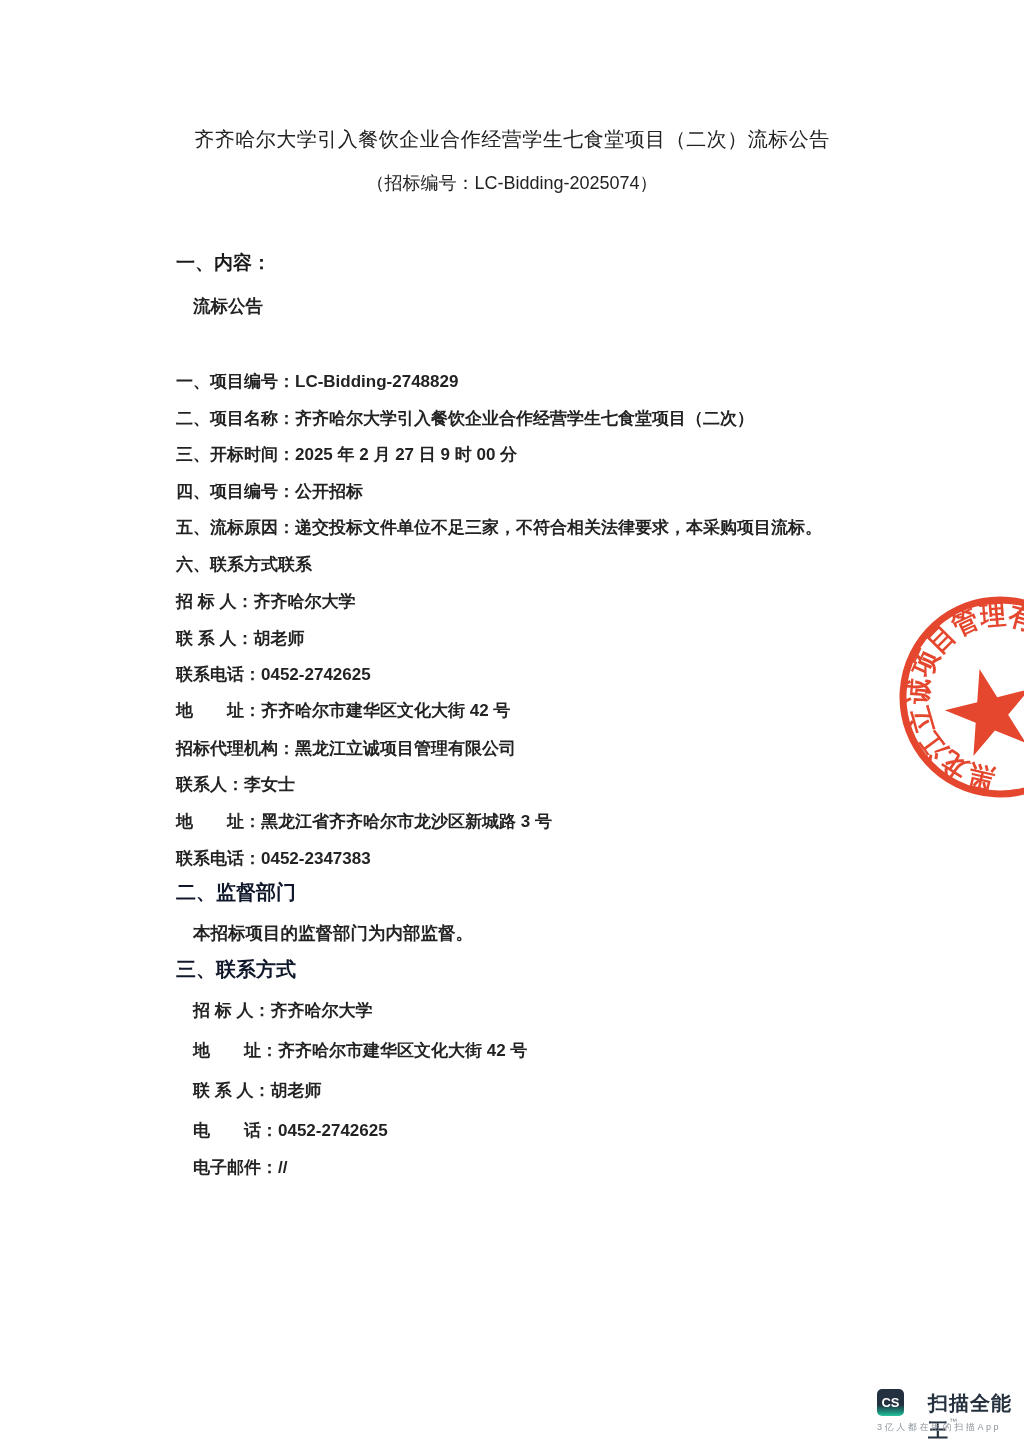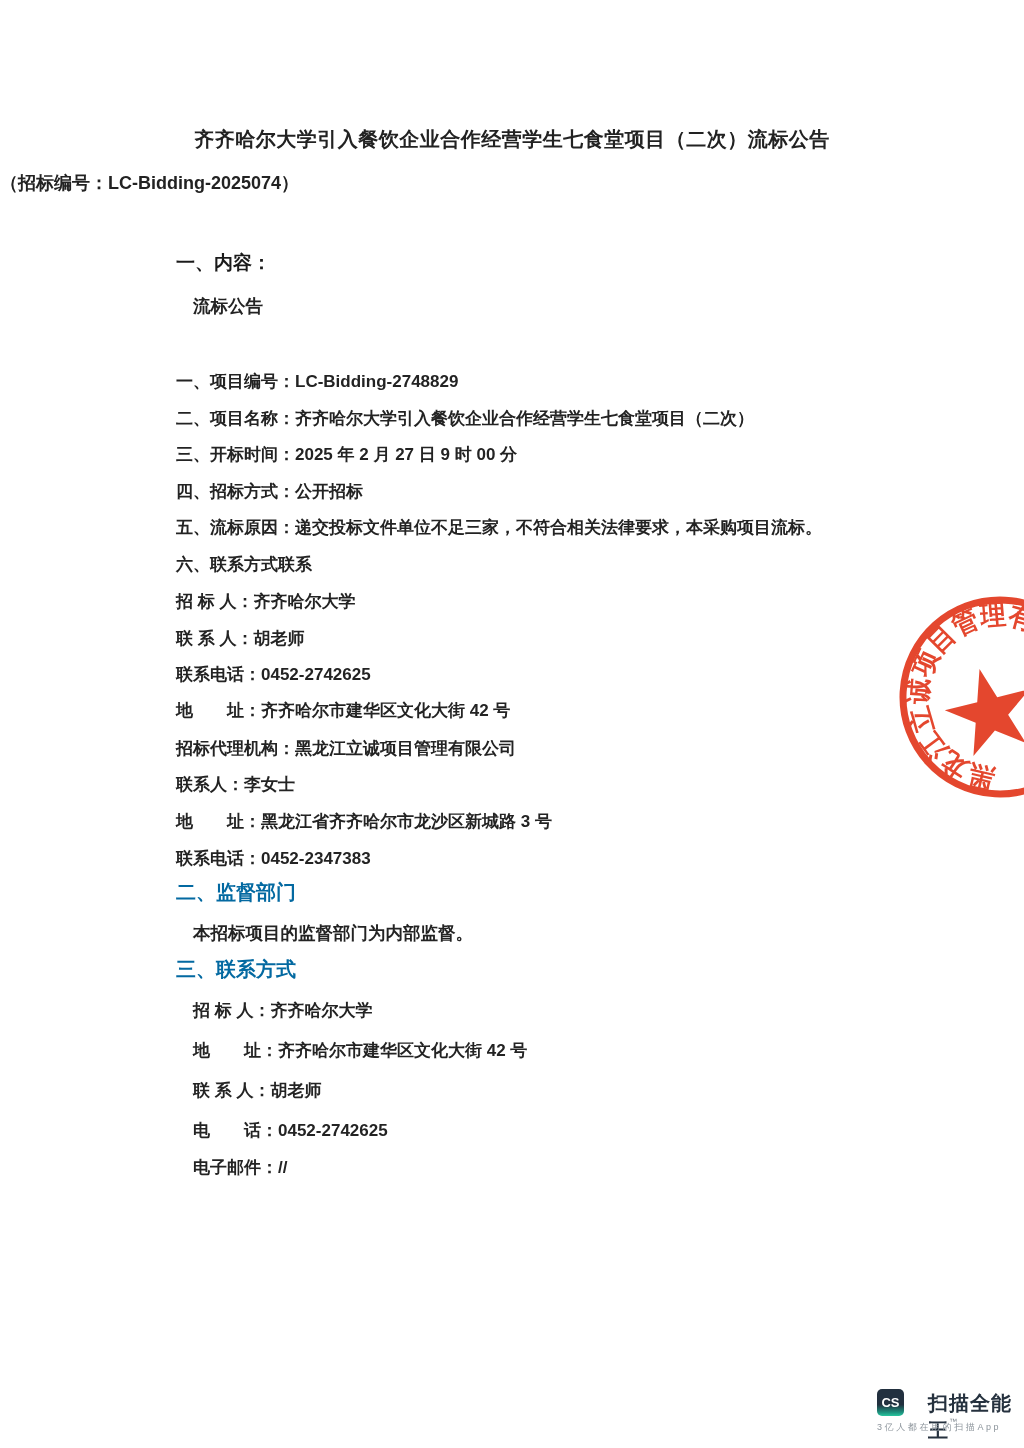--- a/index.html
+++ b/index.html
@@ -5,28 +5,28 @@
   html,body{margin:0;padding:0;}
   body{
     width:1024px;height:1448px;position:relative;overflow:hidden;
     background:#ffffff;
     font-family:"Liberation Sans","DejaVu Sans",sans-serif;
     color:#1c1c1c;
   }
   .abs{position:absolute;white-space:pre;}
   .doc-title{
     top:126px;left:0;width:1024px;text-align:center;
-    font-size:20px;font-weight:700;letter-spacing:.5px;color:#222;
+    font-size:20px;font-weight:400;letter-spacing:.5px;color:#222;
   }
   .doc-subtitle{
-    top:171px;left:0;width:1024px;
-    font-size:18px;font-weight:700;color:#222;
+    top:171px;left:0;width:1024px;text-align:center;
+    font-size:18px;font-weight:400;color:#222;
   }
   .h1{font-size:19px;font-weight:800;color:#1a1a1a;left:176px;}
-  .h2{font-size:20px;font-weight:800;color:#0369a1;left:176px;}
+  .h2{font-size:20px;font-weight:800;color:#0f172a;left:176px;}
   .line{font-size:17px;font-weight:700;color:#232323;left:176px;}
   .indent{left:193px;}
   
   .seal{position:absolute;left:876px;top:573px;width:248px;height:248px;opacity:.93;}
   
   .wm-icon{
     position:absolute;left:877px;top:1389px;width:27px;height:27px;border-radius:5px;
     background:linear-gradient(180deg,#22303f 58%,#1d8f7c 86%,#27c69e 100%);
     display:flex;align-items:center;justify-content:center;
     color:#fff;font-size:13px;font-weight:800;letter-spacing:0;
@@ -46,21 +46,21 @@
 
 <div class="abs doc-title">齐齐哈尔大学引入餐饮企业合作经营学生七食堂项目（二次）流标公告</div>
 <div class="abs doc-subtitle">（招标编号：LC-Bidding-2025074）</div>
 
 <div class="abs h1" style="top:250px">一、内容：</div>
 <div class="abs line indent" style="top:294px;font-size:17.5px">流标公告</div>
 
 <div class="abs line" style="top:370px">一、项目编号：LC-Bidding-2748829</div>
 <div class="abs line" style="top:407px">二、项目名称：齐齐哈尔大学引入餐饮企业合作经营学生七食堂项目（二次）</div>
 <div class="abs line" style="top:443px">三、开标时间：2025 年 2 月 27 日 9 时 00 分</div>
-<div class="abs line" style="top:480px">四、招标方式：公开招标</div>
+<div class="abs line" style="top:480px">四、项目编号：公开招标</div>
 <div class="abs line" style="top:516px">五、流标原因：递交投标文件单位不足三家，不符合相关法律要求，本采购项目流标。</div>
 <div class="abs line" style="top:553px">六、联系方式联系</div>
 <div class="abs line" style="top:590px">招 标 人：齐齐哈尔大学</div>
 <div class="abs line" style="top:627px">联 系 人：胡老师</div>
 <div class="abs line" style="top:663px">联系电话：0452-2742625</div>
 <div class="abs line" style="top:699px">地　　址：齐齐哈尔市建华区文化大街 42 号</div>
 <div class="abs line" style="top:737px">招标代理机构：黑龙江立诚项目管理有限公司</div>
 <div class="abs line" style="top:773px">联系人：李女士</div>
 <div class="abs line" style="top:810px">地　　址：黑龙江省齐齐哈尔市龙沙区新城路 3 号</div>
 <div class="abs line" style="top:847px">联系电话：0452-2347383</div>

